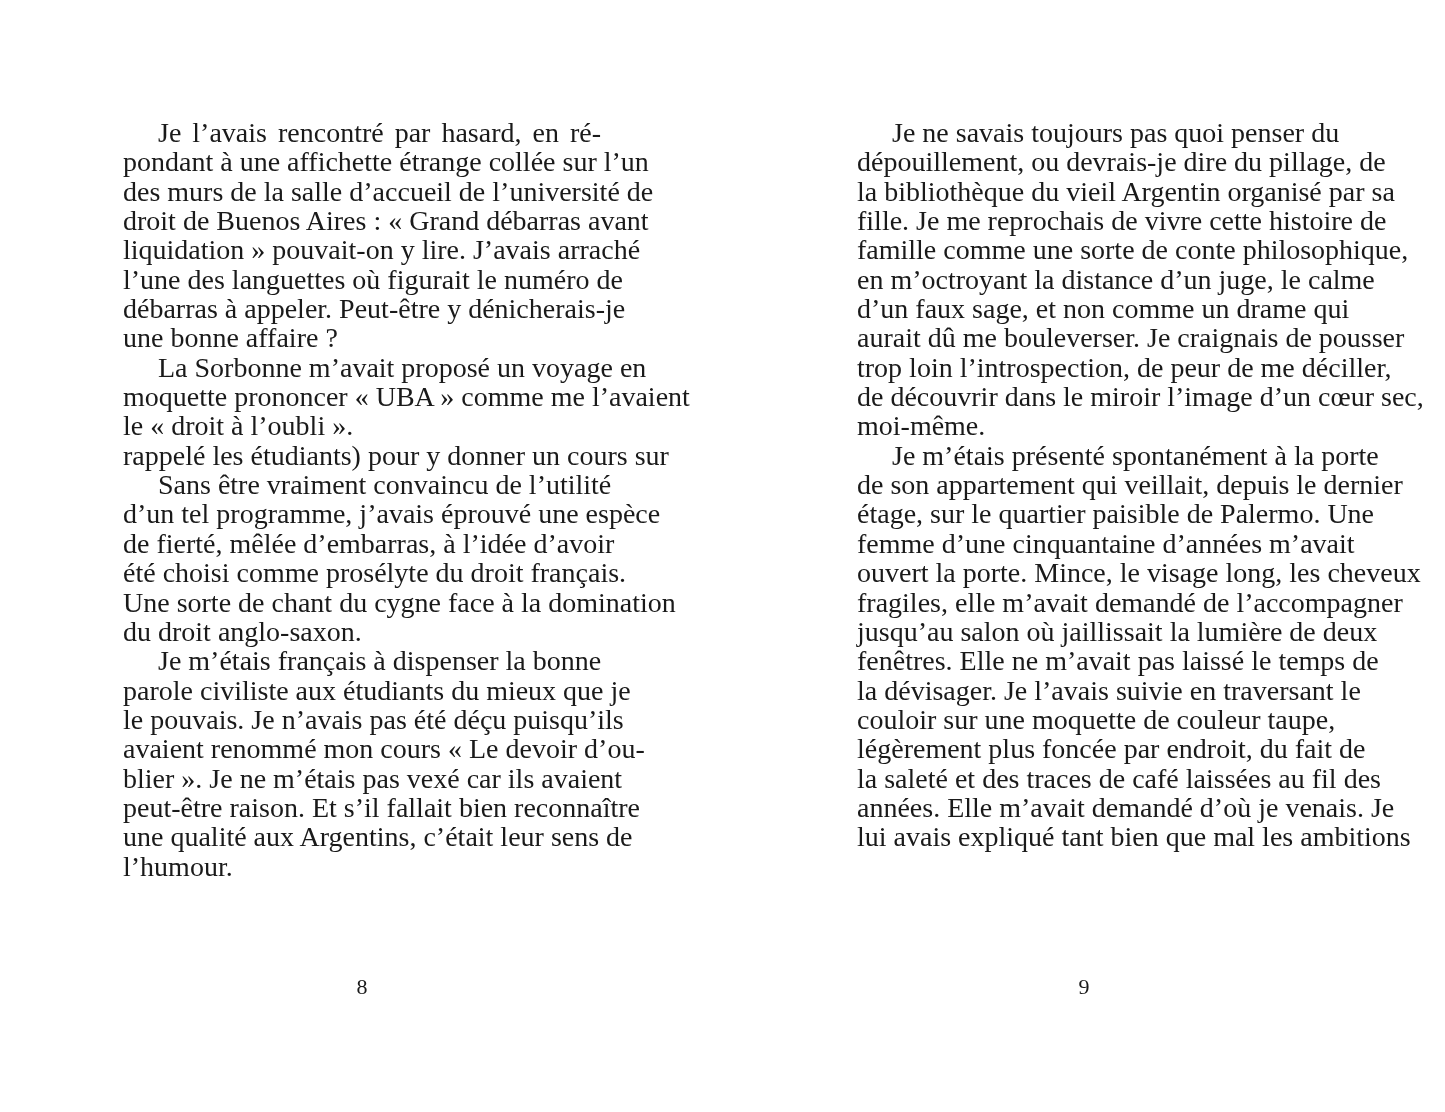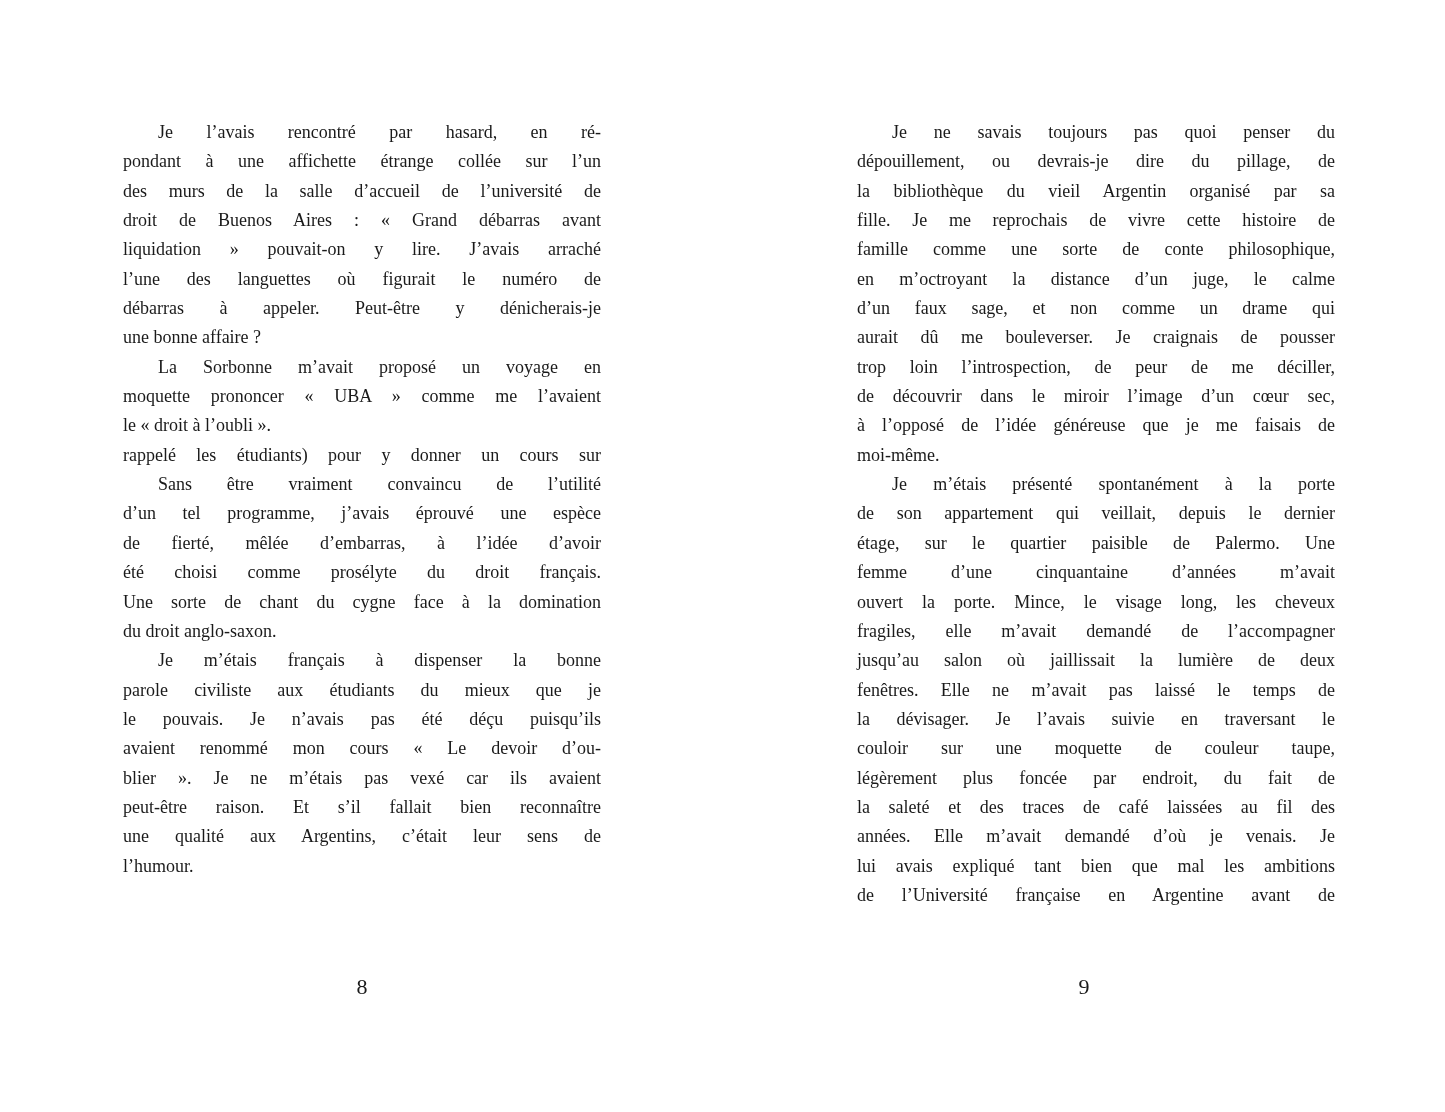--- a/index.html
+++ b/index.html
@@ -4,21 +4,21 @@
   <style>
     html, body { margin: 0; padding: 0; background: #ffffff; }
     body { width: 1445px; height: 1112px; position: relative; overflow: hidden;
            font-family: "Liberation Serif", "DejaVu Serif", serif; color: #1a1a1a; }
     .page { position: absolute; top: 0; height: 1112px; }
     .page.left { left: 0; width: 722px; }
     .page.right { left: 722px; width: 723px; }
     .text-block { position: absolute; top: 118px; }
     .page.left .text-block { left: 123px; width: 478px; }
     .page.right .text-block { left: 135px; width: 478px; }
-    .line { display: block; height: 29.35px; line-height: 29.35px; font-size: 18px;
+    .line { display: block; height: 29.35px; line-height: 29.35px; font-size: 28px;
             white-space: nowrap; text-align: justify; text-align-last: justify; }
     .line.last { text-align-last: left; }
     .line.indent { padding-left: 35px; }
     .folio { position: absolute; top: 974px; font-size: 22px; line-height: 26px; width: 40px; text-align: center; }
     .page.left .folio { left: 342px; }
     .page.right .folio { left: 342px; }
   </style>
 </head>
 <body>
 
@@ -73,36 +73,34 @@
       <span class="line indent">Je ne savais toujours pas quoi penser du</span>
       <span class="line">dépouillement, ou devrais-je dire du pillage, de</span>
       <span class="line">la bibliothèque du vieil Argentin organisé par sa</span>
       <span class="line">fille. Je me reprochais de vivre cette histoire de</span>
       <span class="line">famille comme une sorte de conte philosophique,</span>
       <span class="line">en m’octroyant la distance d’un juge, le calme</span>
       <span class="line">d’un faux sage, et non comme un drame qui</span>
       <span class="line">aurait dû me bouleverser. Je craignais de pousser</span>
       <span class="line">trop loin l’introspection, de peur de me déciller,</span>
       <span class="line">de découvrir dans le miroir l’image d’un cœur sec,</span>
-      <span class="line">à l’opposé de l’idée généreuse que je me faisais de</span>
       <span class="line last">moi-même.</span>
     </div>
 
     <div>
       <span class="line indent">Je m’étais présenté spontanément à la porte</span>
       <span class="line">de son appartement qui veillait, depuis le dernier</span>
       <span class="line">étage, sur le quartier paisible de Palermo. Une</span>
       <span class="line">femme d’une cinquantaine d’années m’avait</span>
       <span class="line">ouvert la porte. Mince, le visage long, les cheveux</span>
       <span class="line">fragiles, elle m’avait demandé de l’accompagner</span>
       <span class="line">jusqu’au salon où jaillissait la lumière de deux</span>
       <span class="line">fenêtres. Elle ne m’avait pas laissé le temps de</span>
       <span class="line">la dévisager. Je l’avais suivie en traversant le</span>
       <span class="line">couloir sur une moquette de couleur taupe,</span>
       <span class="line">légèrement plus foncée par endroit, du fait de</span>
       <span class="line">la saleté et des traces de café laissées au fil des</span>
       <span class="line">années. Elle m’avait demandé d’où je venais. Je</span>
       <span class="line">lui avais expliqué tant bien que mal les ambitions</span>
-      <span class="line">de l’Université française en Argentine avant de</span>
     </div>
   </div>
   <div class="folio">9</div>
 </div>
 
 </body></html>

